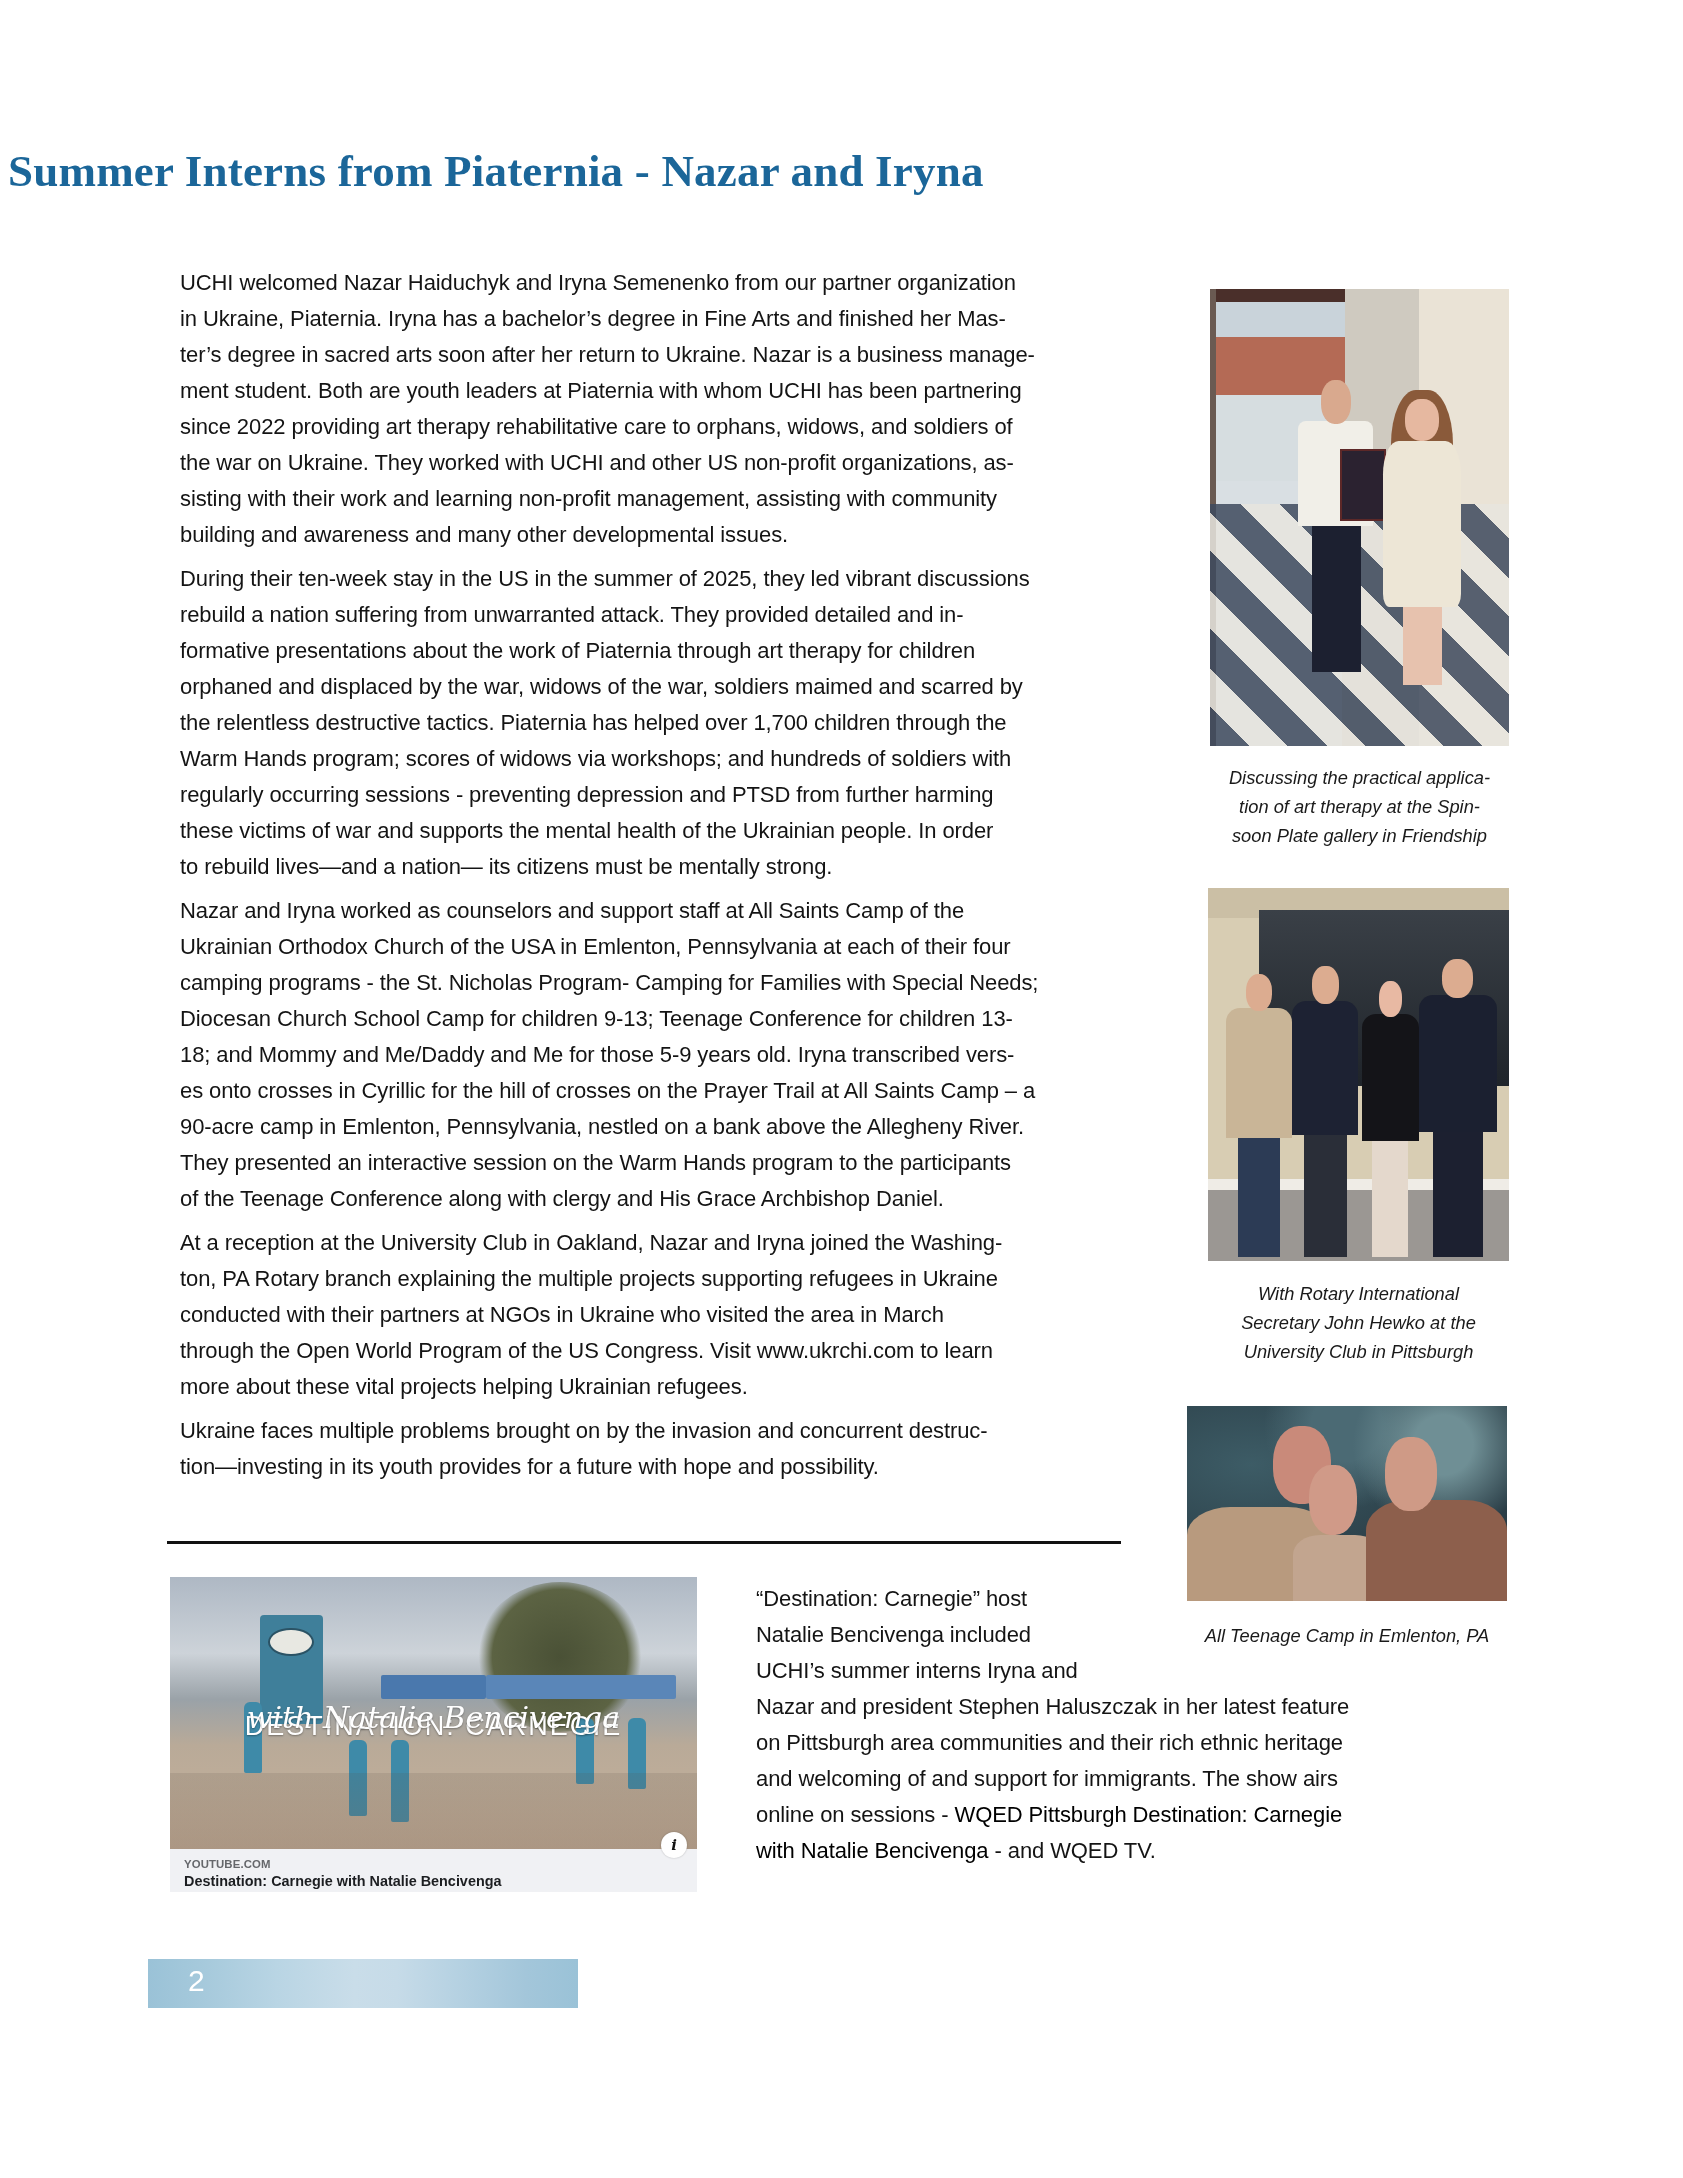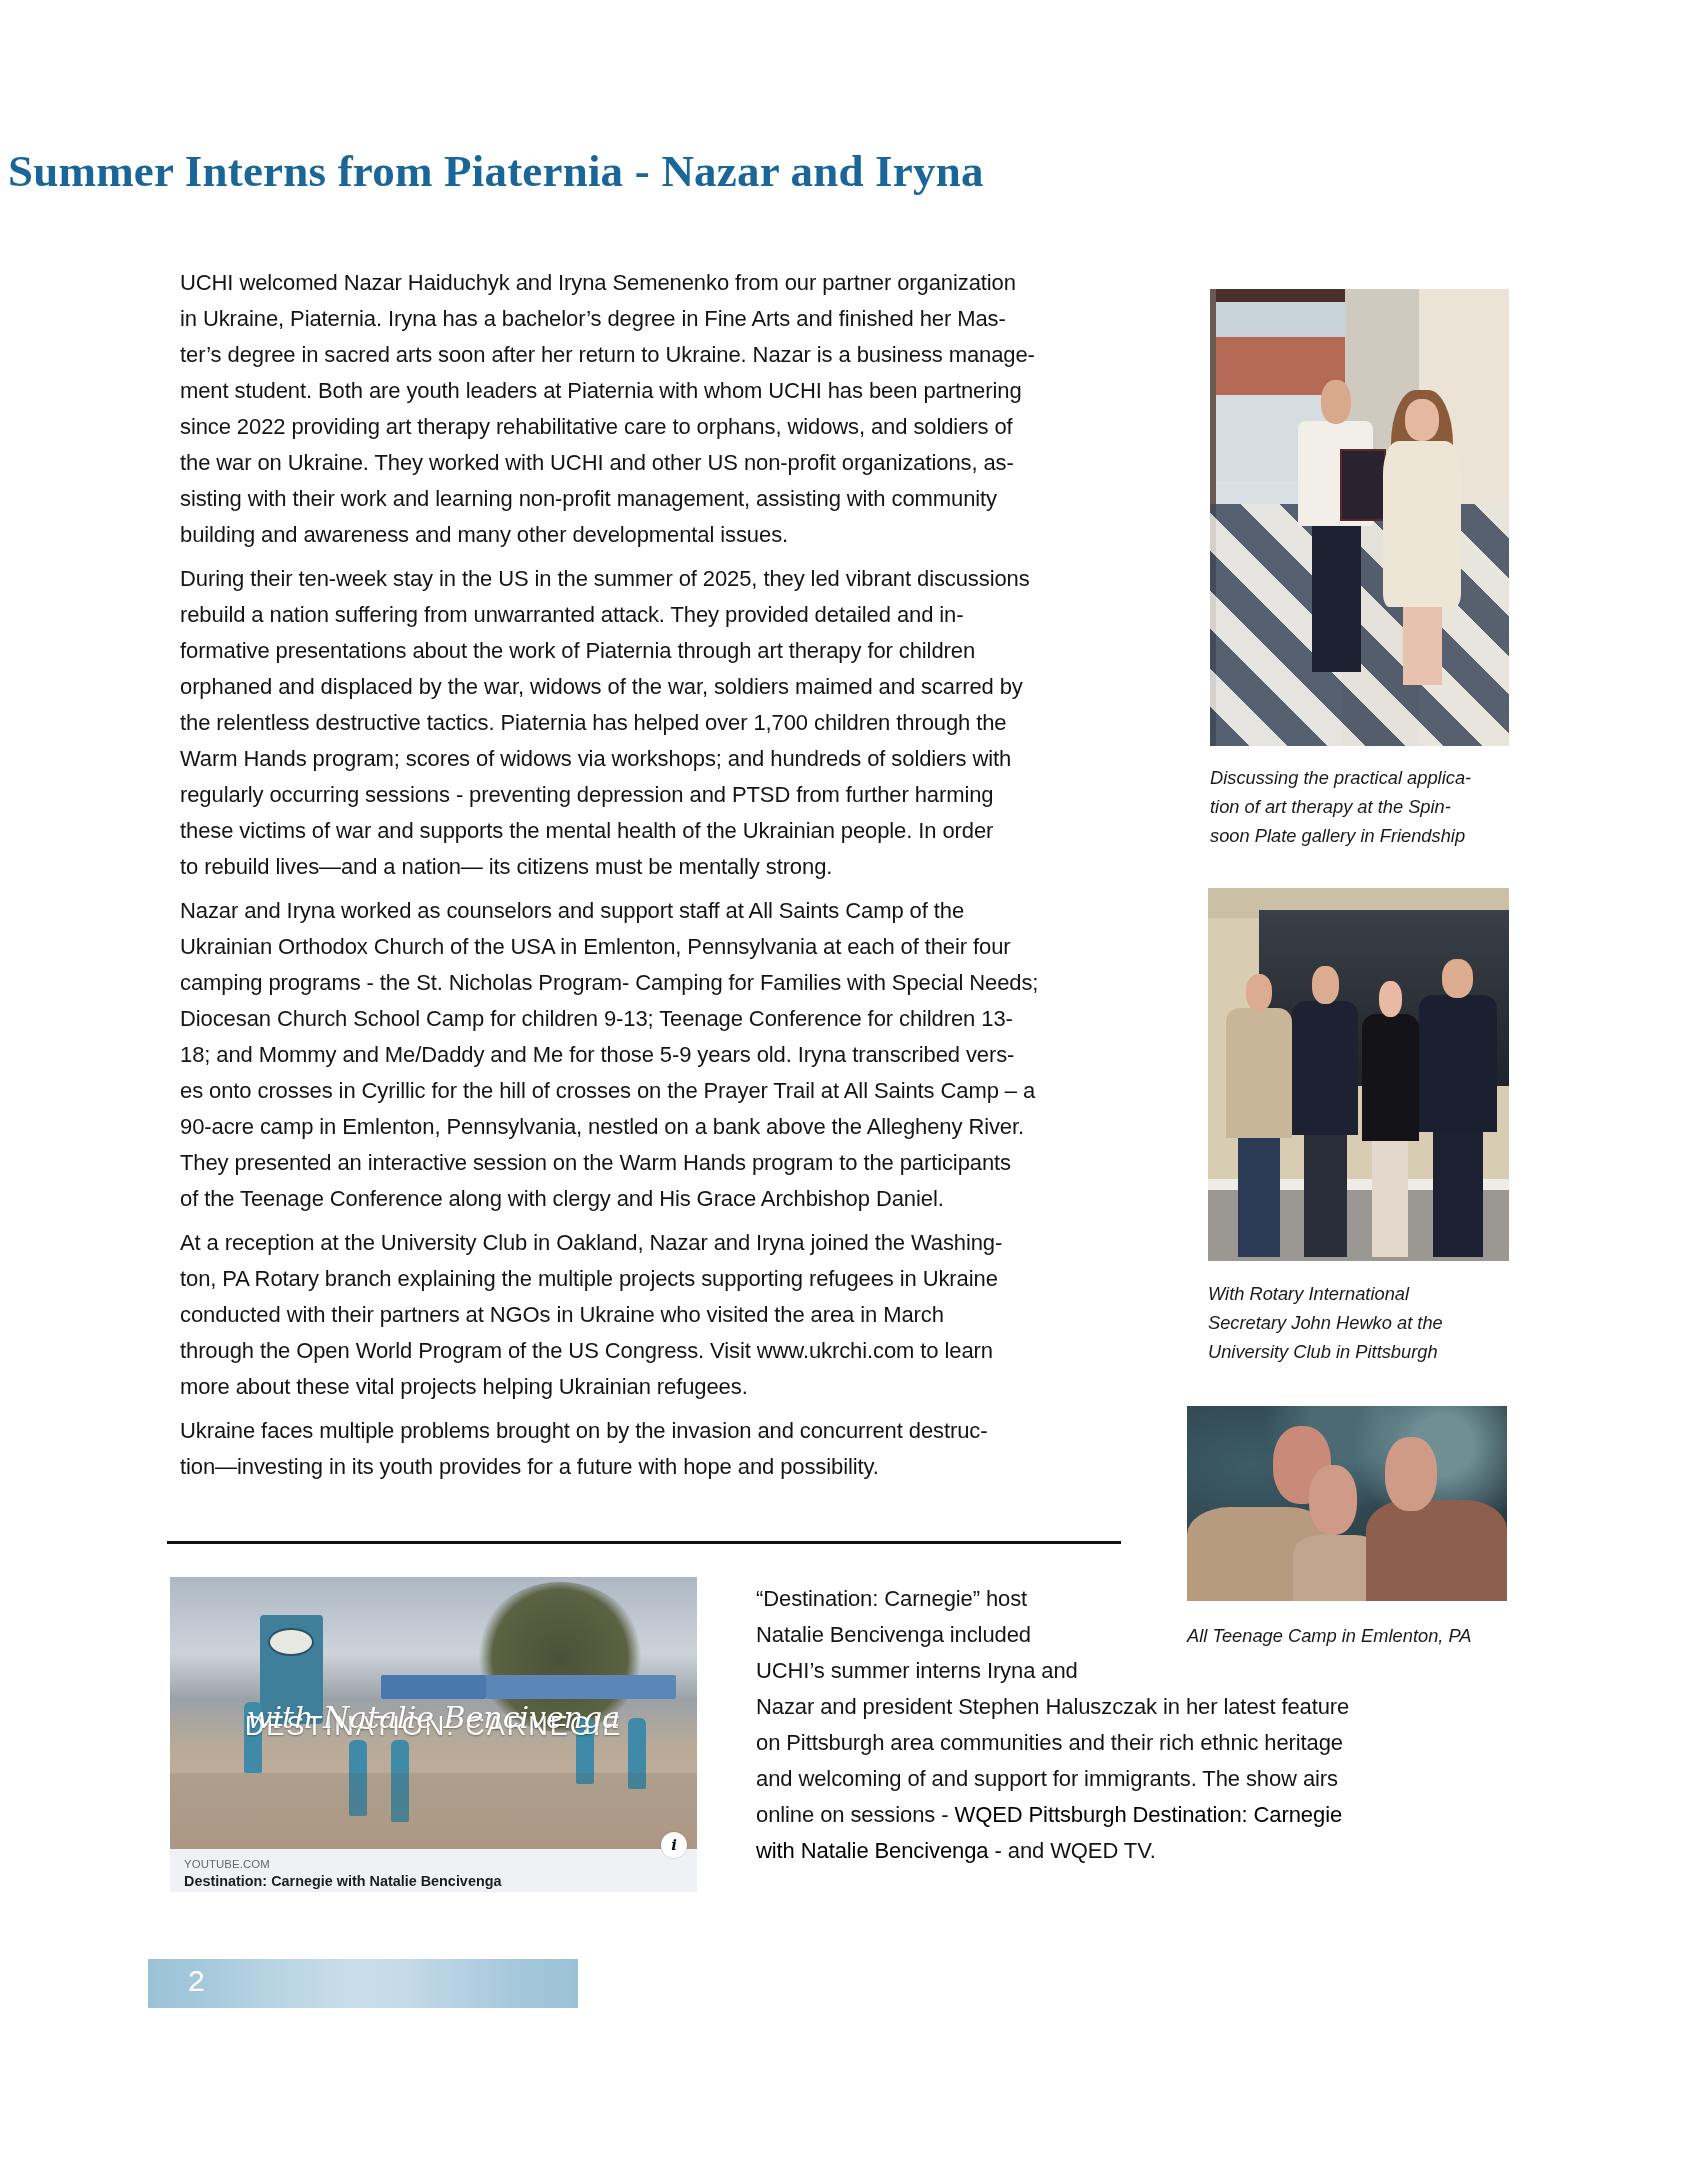--- a/index.html
+++ b/index.html
@@ -6,21 +6,21 @@
   body { width: 1683px; height: 2178px; position: relative; overflow: hidden; font-family: "Liberation Sans", sans-serif; color: #111; }
 
   .title { position: absolute; left: 8px; width: 1663px; top: 145px; text-align: left;
     font-family: "Liberation Serif", serif; font-weight: bold; font-size: 45px; color: #1b6699; letter-spacing: 0.2px; }
 
   .body-col { position: absolute; left: 176px; top: 265px; width: 990px; }
   .para { margin: 0 0 8px 4px; }
   .line { display: block; white-space: nowrap; font-size: 22px; line-height: 36px; color: #141414; letter-spacing: -0.1px; }
 
   .photo { position: absolute; overflow: hidden; }
-  .caption { position: absolute; text-align: left; font-style: italic; font-size: 18.3px; line-height: 29px; color: #1a1a1a; white-space: nowrap; }
+  .caption { position: absolute; text-align: center; font-style: italic; font-size: 18.3px; line-height: 29px; color: #1a1a1a; white-space: nowrap; }
 
   
   #photo1 { left: 1210px; top: 289px; width: 299px; height: 457px;
     background:
       linear-gradient(180deg, rgba(0,0,0,0) 0%, rgba(0,0,0,0) 52%, rgba(0,0,0,0) 100%),
       linear-gradient(90deg, #6a5a52 0 2%, #d9dfe3 2% 44%, #cfcac0 44% 70%, #eae3d6 70% 100%); }
   #photo1 .window { position:absolute; left:2%; top:0; width:43%; height:42%; background: linear-gradient(180deg,#4a2f2a 0 7%, #c9d3da 7% 25%, #b46a55 25% 55%, #d6dde0 55% 100%); }
   #photo1 .floor { position:absolute; left:0; top:47%; width:100%; height:53%;
     background:
       repeating-linear-gradient(45deg, #3e4a5e 0 28px, #e8e6df 28px 55px),
@@ -59,21 +59,21 @@
       linear-gradient(180deg, #aeb8c4 0%, #cdd3d9 28%, #9aa2a8 45%, #b9aa98 62%, #c7b29c 100%); }
   .yt-thumb .tree { position:absolute; left:58%; top:2%; width:32%; height:55%; border-radius:50%; background: radial-gradient(circle, #4a5136 0%, #5c6343 60%, rgba(92,99,67,0) 72%); }
   .yt-thumb .clock { position:absolute; left:17%; top:14%; width:12%; height:40%; background:#3f7f9a; border-radius:4px; }
   .yt-thumb .clock .face { position:absolute; left:14%; top:12%; width:72%; height:26%; border-radius:50%; background:#e8e8e2; border:2px solid #2b5365; box-sizing:border-box; }
   .yt-thumb .bollard { position:absolute; width:18px; border-radius:6px 6px 2px 2px; background:#3e8aa8; }
   .yt-thumb .tent { position:absolute; top:36%; height:9%; background:#5a86b8; border-radius:2px; }
   .yt-thumb .shadow { position:absolute; left:0; top:72%; width:100%; height:28%; background: linear-gradient(180deg, rgba(90,80,70,0.15), rgba(120,100,85,0.35)); }
   .yt-title1 { position:absolute; left:0; width:100%; top:87px; text-align:center; color:#fff; font-weight:normal; font-size:27px; letter-spacing:2px; text-shadow:0 1px 2px rgba(0,0,0,0.35); white-space:nowrap;margin-top:47px; }
   .yt-title2 { position:absolute; left:0; width:100%; top:123px; text-align:center; color:#fff; font-family:"DejaVu Serif", serif; font-style:italic; font-size:30px; text-shadow:0 1px 2px rgba(0,0,0,0.35); white-space:nowrap; }
   .yt-info { position:absolute; right:10px; top:255px; width:26px; height:26px; border-radius:50%; background:#fff; color:#111; font-family:"DejaVu Serif", serif; font-weight:bold; font-style:italic; font-size:15px; text-align:center; line-height:26px; box-shadow:0 0 2px rgba(0,0,0,0.25); }
-  .yt-domain { position:absolute; left:14px; top:281px; font-size:11.4px; color:#65676b; letter-spacing:0.1px; }
+  .yt-domain { position:absolute; left:14px; top:281px; font-size:11.4px; color:#65676b; letter-spacing:0.1px;font-weight:bold; }
   .yt-headline { position:absolute; left:14px; top:296px; font-size:14.4px; font-weight:bold; color:#1c1e21; white-space:nowrap; }
 
   .divider { position:absolute; left:167px; top:1541px; width:954px; height:3px; background:#111; }
 
   .side-text { position:absolute; left:756px; top:1581px; }
   .side-text .line { line-height:36px; }
   .link { color:#000000; }
 
   .page-bar { position:absolute; left:148px; top:1959px; width:430px; height:49px;
     background: linear-gradient(90deg, #9ac2d7 0%, #a7cadc 14%, #b9d5e4 30%, #c9dde9 48%, #c6dbe8 58%, #b3d0e1 74%, #a3c6da 88%, #9ac2d7 100%); }

